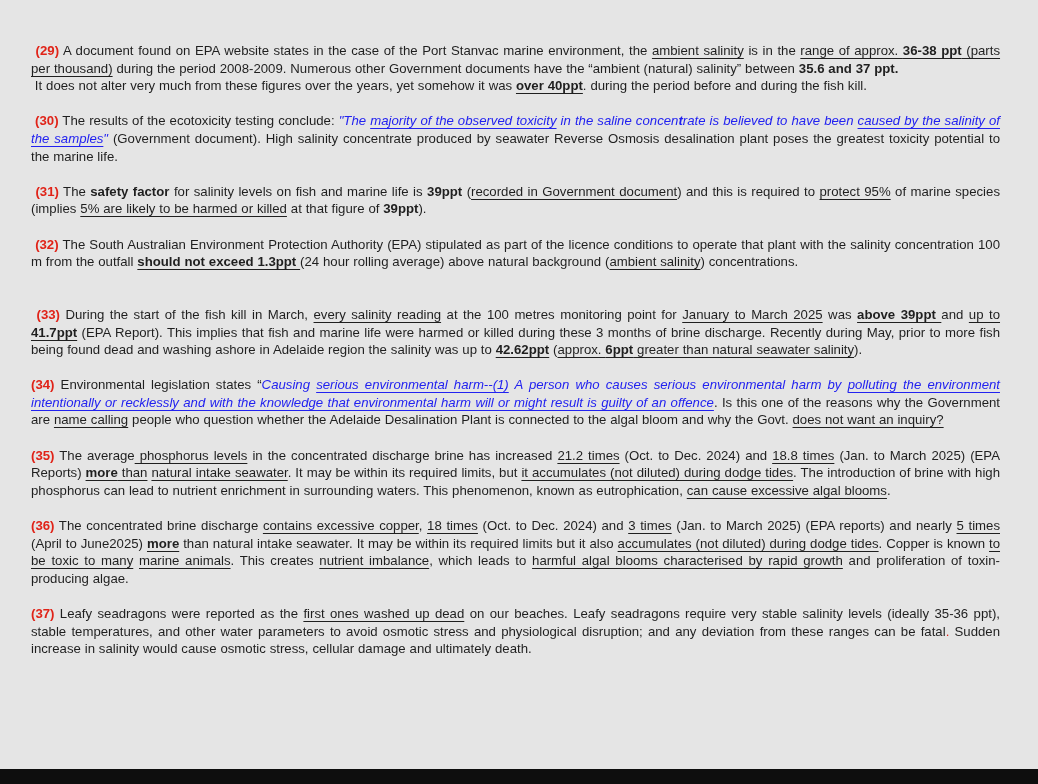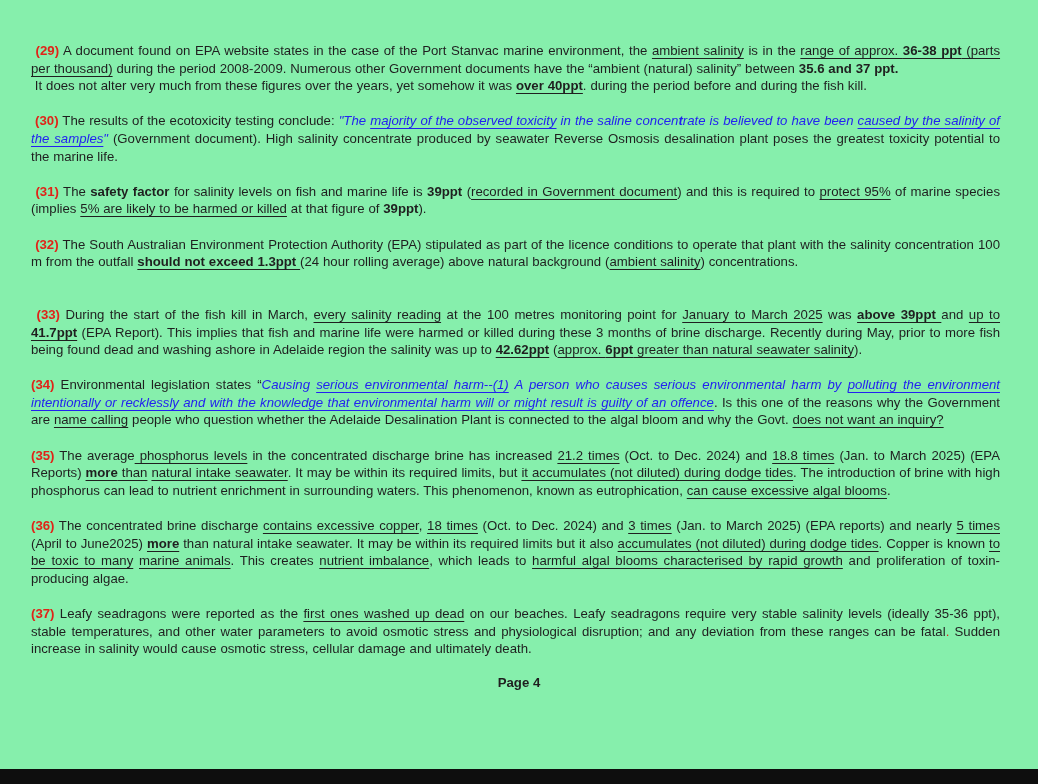--- a/index.html
+++ b/index.html
@@ -7,21 +7,21 @@
     padding: 0;
     width: 1038px;
     height: 784px;
     background: #ffffff;
     overflow: hidden;
   }
   .page {
     position: relative;
     width: 1038px;
     height: 784px;
-    background: #86efac;
+    background: #e5e5e5;
     font-family: "Liberation Sans", "DejaVu Sans", sans-serif;
     font-size: 13.2px;
     line-height: 17.6px;
     color: var(--text-black, #1f1f1f);
   }
   .doc-body {
     padding: 42px 38px 0 31px;
   }
   .para {
     margin: 0;
@@ -65,15 +65,14 @@
       <p class="para"><span class="b c-red">&nbsp;(33)</span><span> During the start of the fish kill in March, </span><span class="u">every salinity reading</span><span> at the 100 metres monitoring point for </span><span class="u">January to March 2025</span><span> was </span><span class="b u">above 39ppt </span><span>and </span><span class="u">up to </span><span class="b u">41.7ppt</span><span> (EPA Report). This implies that fish and marine life were harmed or killed during these 3 months of brine discharge. Recently during May, prior to more fish being found dead and washing ashore in Adelaide region the salinity was up to </span><span class="b u">42.62ppt</span><span> (</span><span class="u">approx. </span><span class="b u">6ppt</span><span class="u"> greater than natural seawater salinity</span><span>).</span></p>
       <p class="para empty"></p>
       <p class="para"><span class="b c-red">(34)</span><span> Environmental legislation states “</span><span class="i c-blue">Causing </span><span class="u i c-blue">serious environmental harm--(1)</span><span class="i c-blue"> A person who causes serious environmental harm by </span><span class="u i c-blue">polluting the environment intentionally or recklessly and with the knowledge that environmental harm will or might result is guilty of an offence</span><span>. Is this one of the reasons why the Government are </span><span class="u">name calling</span><span> people who question whether the Adelaide Desalination Plant is connected to the algal bloom and why the Govt. </span><span class="u">does not want an inquiry?</span></p>
       <p class="para empty"></p>
       <p class="para"><span class="b c-red">(35)</span><span> The average</span><span class="u"> phosphorus levels</span><span> in the concentrated discharge brine has increased </span><span class="u">21.2 times</span><span> (Oct. to Dec. 2024) and </span><span class="u">18.8 times</span><span> (Jan. to March 2025) (EPA Reports) </span><span class="b u">more</span><span class="u"> than</span><span> </span><span class="u">natural intake seawater</span><span>. It may be within its required limits, but </span><span class="u">it accumulates (not diluted) during dodge tides</span><span>. The introduction of brine with high phosphorus can lead to nutrient enrichment in surrounding waters. This phenomenon, known as eutrophication, </span><span class="u">can cause excessive algal blooms</span><span>.</span></p>
       <p class="para empty"></p>
       <p class="para"><span class="b c-red">(36)</span><span> The concentrated brine discharge </span><span class="u">contains excessive copper</span><span>, </span><span class="u">18 times</span><span> (Oct. to Dec. 2024) and </span><span class="u">3 times</span><span> (Jan. to March 2025) (EPA reports) and nearly </span><span class="u">5 times</span><span> (April to June2025) </span><span class="b u">more</span><span> than natural intake seawater. It may be within its required limits but it also </span><span class="u">accumulates (not diluted) during dodge tides</span><span>. Copper is known </span><span class="u">to be toxic to many</span><span> </span><span class="u">marine animals</span><span>. This creates </span><span class="u">nutrient imbalance</span><span>, which leads to </span><span class="u">harmful algal blooms characterised by rapid growth</span><span> and proliferation of toxin-producing algae.</span></p>
       <p class="para empty"></p>
       <p class="para"><span class="b c-red">(37)</span><span> Leafy seadragons were reported as the </span><span class="u">first ones washed up dead</span><span> on our beaches. Leafy seadragons require very stable salinity levels (ideally 35-36 ppt), stable temperatures, and other water parameters to avoid osmotic stress and physiological disruption; and any deviation from these ranges can be fatal</span><span class="c-red">.</span><span> Sudden increase in salinity would cause osmotic stress, cellular damage and ultimately death.</span></p>
     </div>
-  <div class="page-footer">Page 4</div>
   <div class="bottom-bar"></div>
 </div>
 
 </body></html>

